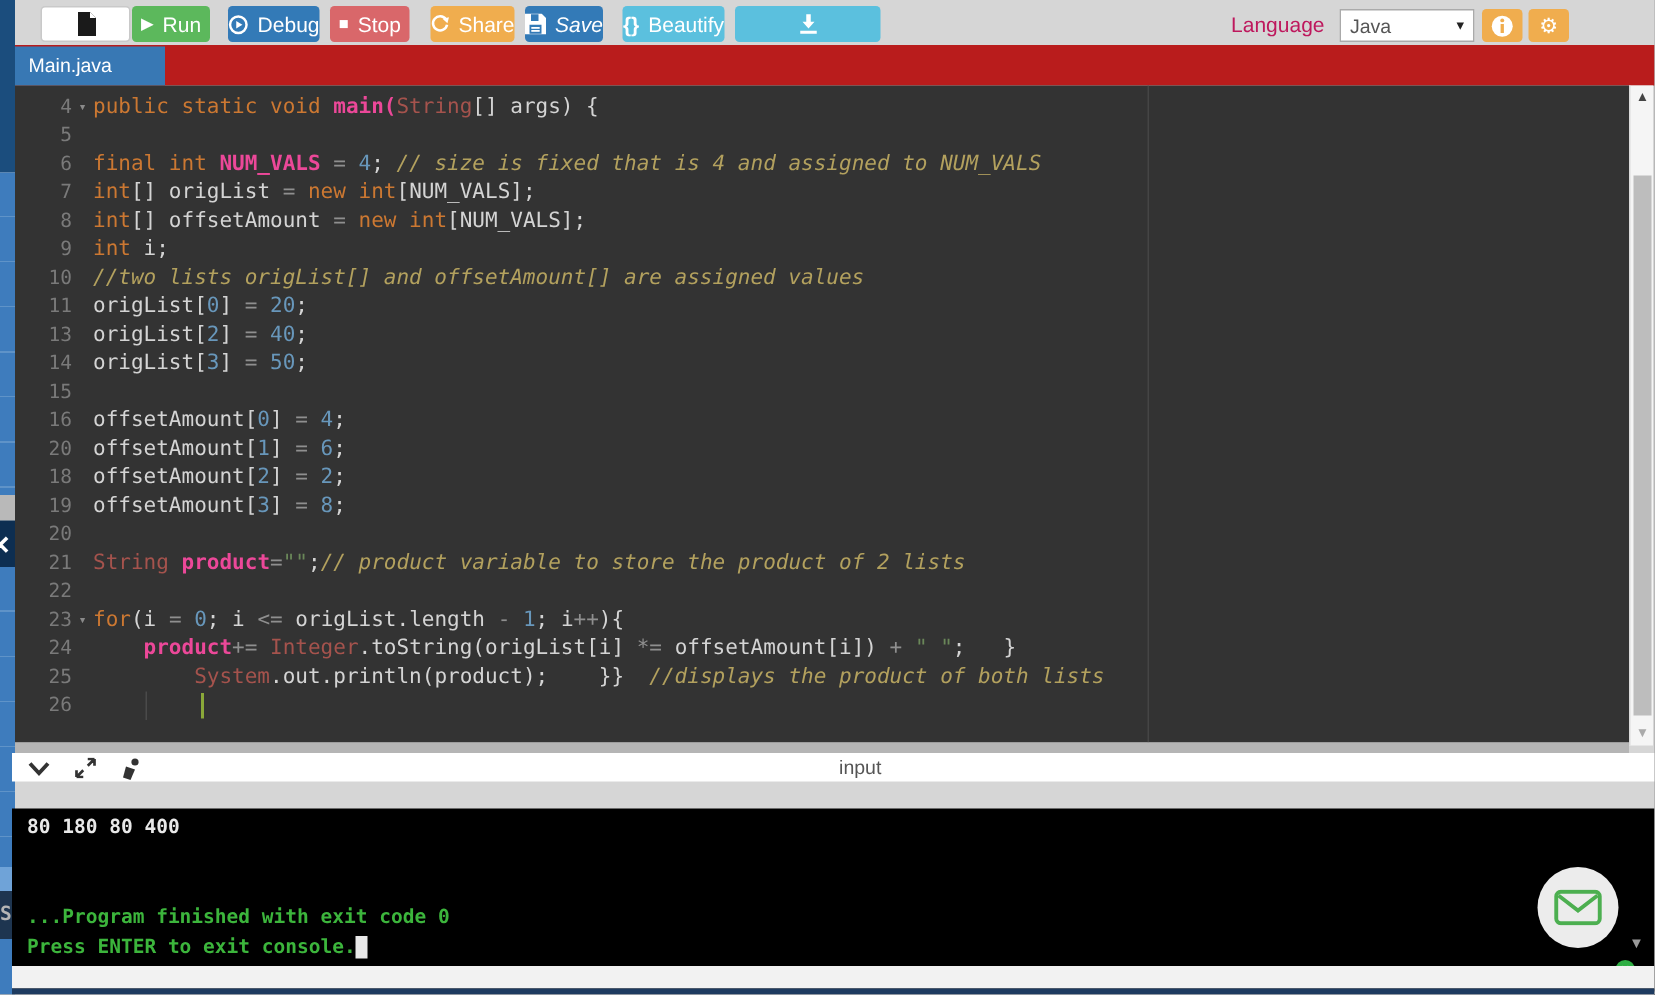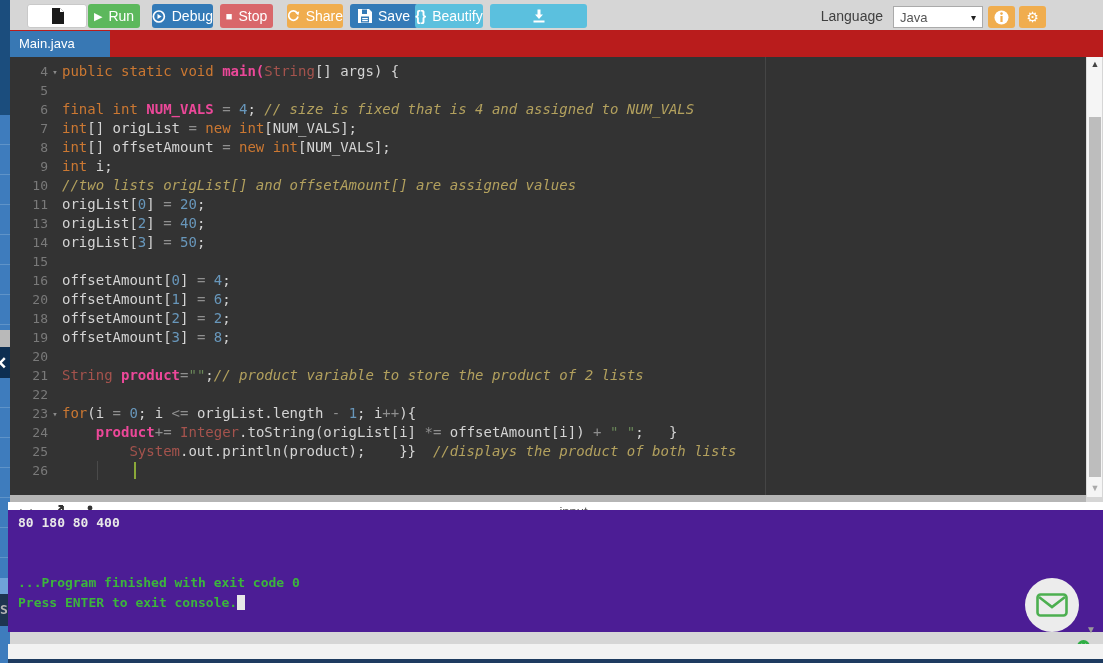--- a/index.html
+++ b/index.html
@@ -15,24 +15,24 @@
   
   #toolbar { position:absolute; left:10px; top:0; width:1093px; height:30px; background:#d6d6d6; }
   .tbtn { position:absolute; top:4px; height:24px; border:none; border-radius:3px; color:#fff; font-size:14px;
           display:flex; align-items:center; justify-content:center; gap:6px; cursor:pointer; font-family:"Liberation Sans",sans-serif; }
   .tbtn svg { display:block; }
   #file-btn { left:17px; width:60px; background:#fff; border:1px solid #c9c9c9; }
   #run-btn { left:78px; width:52px; }
   #debug-btn { left:142px; width:61px; }
   #stop-btn { left:210px; width:53px; }
   #share-btn { left:277px; width:56px; }
-  #save-btn { left:340px; width:68px; }
+  #save-btn { left:340px; width:52px;font-style:italic; }
   #beautify-btn { left:405px; width:68px; }
   #download-btn { left:480px; width:97px; }
-  #lang-label { position:absolute; top:8px; right:220px; font-size:14px; color:#404040; }
+  #lang-label { position:absolute; top:8px; right:220px; font-size:14px; color:#be185d; }
   #lang-select { position:absolute; top:6px; right:120px; width:90px; height:22px; background:#fff; border:1px solid #aaa;
                  font-size:13px; color:#555; display:flex; align-items:center; padding:0 6px; cursor:pointer; }
   #lang-select .arr { margin-left:auto; color:#222; font-size:10px; }
   #info-btn { right:88px; width:27px; height:22px; top:6px; }
   #gear-btn { right:57px; width:27px; height:22px; top:6px; font-size:14px; }
   .glyph { font-size:11px; line-height:1; }
 
   
   #tabbar { position:absolute; left:10px; top:30px; width:1093px; height:27px; background:#b91c1c; }
   #tab-main { position:absolute; left:0; top:1px; width:100px; height:26px; background:#3878b4; color:#fff;
@@ -69,21 +69,21 @@
 
   
   #con-head { position:absolute; left:8px; top:502px; width:1095px; height:19px; background:#ffffff; }
   #con-head .cicon { position:absolute; top:3px; cursor:pointer; }
   #ci-collapse { left:10px; }
   #ci-expand { left:42px; }
   #ci-pen { left:72px; }
   #con-title { position:absolute; left:0; top:2px; width:100%; text-align:center; font-size:13px; color:#555;margin-left:18px; }
 
   
-  #console { position:absolute; left:8px; top:510px; width:1095px; height:122px; background:#4c1d95; overflow:hidden;
+  #console { position:absolute; left:8px; top:539px; width:1095px; height:122px; background:#000000; overflow:hidden;
              font-family:"DejaVu Sans Mono", monospace; font-size:13px; font-weight:bold; cursor:text; }
   .conline { position:absolute; left:10px; white-space:pre; }
   #con-l0 { top:5px; color:#e8e8e8; }
   #con-l1 { top:65px; color:#3cb53c; }
   #con-l2 { top:85px; color:#3cb53c; }
   #con-cursor { display:inline-block; width:8px; height:15px; background:#e8e8e8; vertical-align:text-bottom; }
 
   
   #chat-btn { position:absolute; left:1025px; top:578px; width:54px; height:54px; border-radius:50%; background:#ececec;
               display:flex; align-items:center; justify-content:center; cursor:pointer; }

